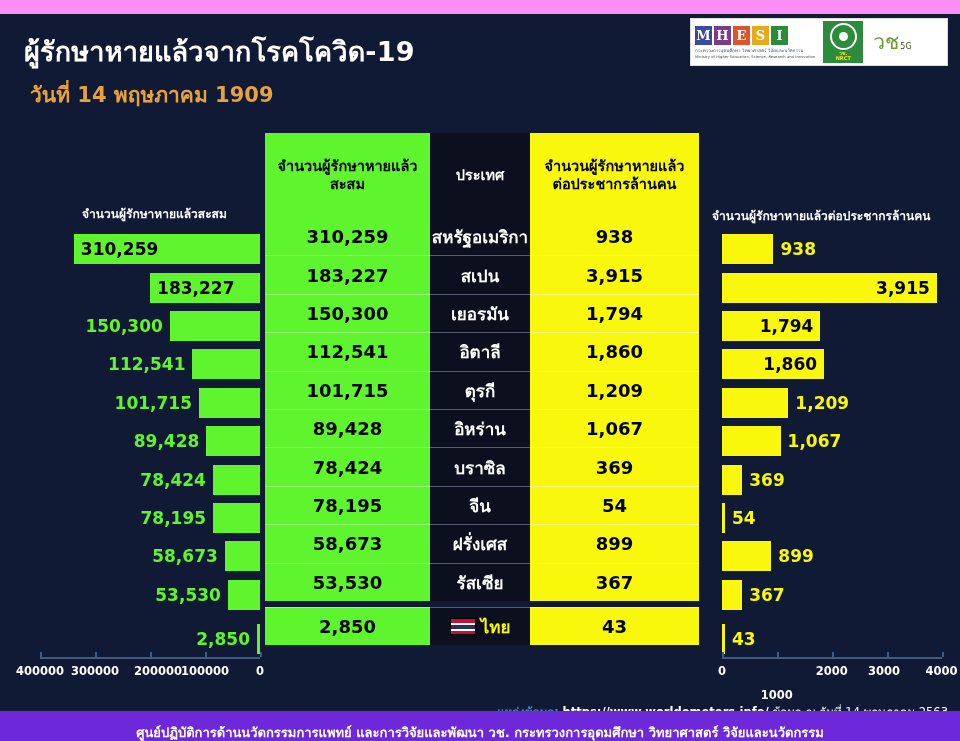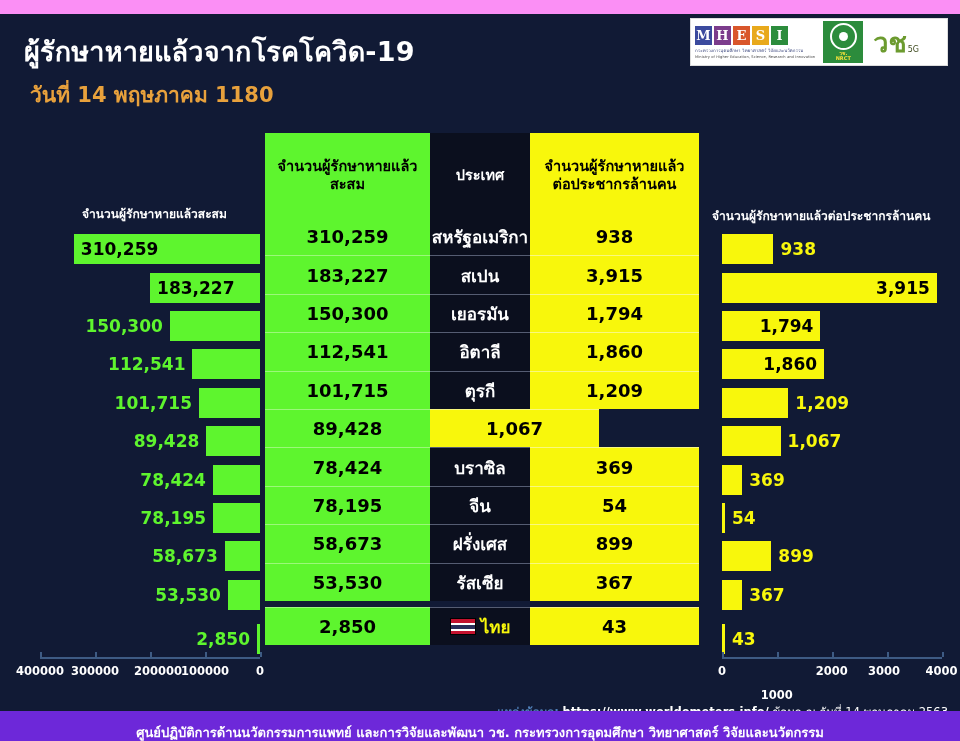--- a/index.html
+++ b/index.html
@@ -45,21 +45,21 @@
   #nrct-wheel{
     width:23px;height:23px;border-radius:50%;background:#2C8C3C;
     border:2px solid #fff;position:relative;
   }
   #nrct-wheel:before{
     content:"";position:absolute;left:50%;top:50%;width:9px;height:9px;
     margin:-4.5px 0 0 -4.5px;border-radius:50%;background:#fff;
   }
   #nrct-txt{font-size:5px;color:#F4E03A;font-weight:bold;line-height:1.1;text-align:center;margin-top:1px;}
   #vch{margin-left:10px;display:flex;align-items:flex-end;}
-  #vch-mark{font-size:27px;font-weight:bold;color:#6C9B2F;line-height:1;
+  #vch-mark{font-size:21px;font-weight:normal;color:#6C9B2F;line-height:1;
     font-family:"DejaVu Sans","Liberation Sans",sans-serif;}
   #vch-5g{font-size:8px;font-weight:normal;color:#3E4B1E;margin-left:1px;margin-bottom:2px;}
 
   
   #table{position:absolute;left:265px;top:119px;width:449px;}
   .trow{display:flex;width:449px;box-sizing:border-box;}
   .c-left{width:165px;box-sizing:border-box;display:flex;align-items:center;justify-content:center;}
   .c-mid{width:100px;box-sizing:border-box;display:flex;align-items:center;justify-content:center;}
   .c-right{width:169px;box-sizing:border-box;display:flex;align-items:center;justify-content:center;}
 
@@ -132,21 +132,21 @@
   #bottombar span{font-size:13px;font-weight:bold;color:#FFFFFF;white-space:nowrap;}
 </style>
 </head>
 <body>
 
 <div id="topbar"></div>
 
 <div id="stage">
 
   <div id="title">ผู้รักษาหายแล้วจากโรคโควิด-19</div>
-  <div id="subtitle">วันที่ 14 พฤษภาคม 1180</div>
+  <div id="subtitle">วันที่ 14 พฤษภาคม 1909</div>
 
   <div id="logos">
     <div id="mhesi">
       <div id="mhesi-letters">
         <div class="mh-l" style="background:#3B4A9E">M</div>
         <div class="mh-l" style="background:#7C3C8C">H</div>
         <div class="mh-l" style="background:#D9562B">E</div>
         <div class="mh-l" style="background:#E8A91C">S</div>
         <div class="mh-l" style="background:#2C8C3C">I</div>
       </div>
@@ -232,20 +232,23 @@
           <div class="c-mid">
             <span class="cell-ctry">ตุรกี</span>
           </div>
           <div class="c-right">
             <span class="cell-num">1,209</span>
           </div>
         </div>
         <div class="trow">
           <div class="c-left">
             <span class="cell-num">89,428</span>
+          </div>
+          <div class="c-mid">
+            <span class="cell-ctry">อิหร่าน</span>
           </div>
           <div class="c-right">
             <span class="cell-num">1,067</span>
           </div>
         </div>
         <div class="trow">
           <div class="c-left">
             <span class="cell-num">78,424</span>
           </div>
           <div class="c-mid">

